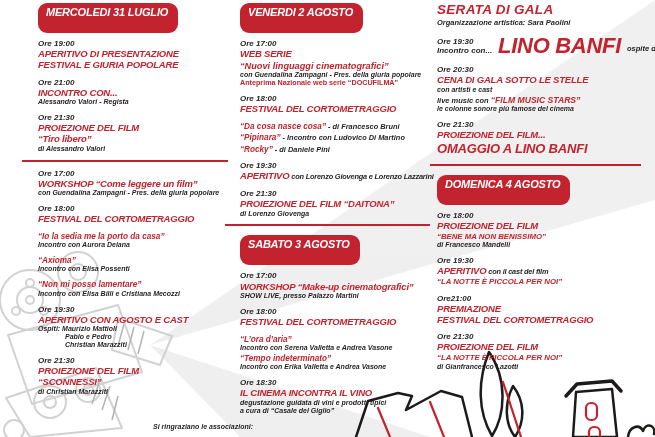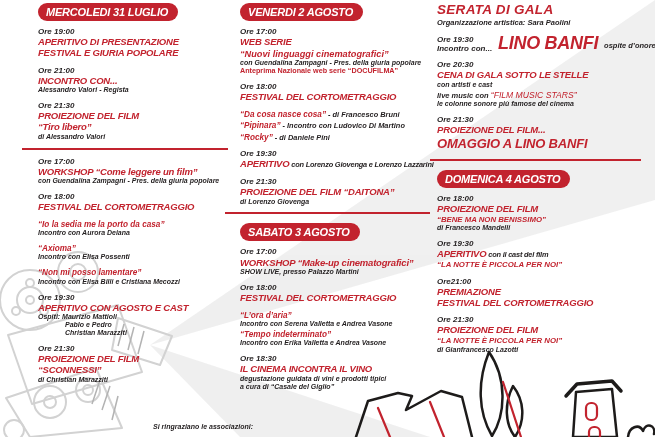--- a/index.html
+++ b/index.html
@@ -10,46 +10,46 @@
   }
   .bg{position:absolute;left:0;top:0;width:655px;height:437px;}
   .col{position:absolute; top:2px;}
   #col1{left:38px;  width:192px;}
   #col2{left:240px; width:196px;}
   #col3{left:437px; width:214px;}
 
   .badge{
     display:inline-block; background:var(--accent); color:#fff;
     font-weight:bold; font-style:italic; font-size:11px; letter-spacing:-0.2px;
-    padding:3px 10px 3px 8px; border-radius:9px; margin-bottom:6px; white-space:nowrap;
+    padding:3px 10px 15px 8px; border-radius:9px; margin-bottom:6px; white-space:nowrap;
   }
   .divider{border-top:2px solid var(--accent); height:0;}
 
   .blk{margin-bottom:7px;}
   .ln{white-space:nowrap; line-height:1.13;}
   .time{font-size:8px;   font-weight:bold; font-style:italic; color:var(--ink); margin-bottom:1px;}
   .title{font-size:9.5px;font-weight:bold; font-style:italic; color:var(--accent); letter-spacing:-0.2px;}
   .big{font-size:13px;   font-weight:bold; font-style:italic; color:var(--accent); letter-spacing:-0.2px; margin-top:1px;}
   .mix{font-size:9.5px;  font-weight:bold; font-style:italic; color:var(--accent); letter-spacing:-0.2px;}
   .quote{font-size:8.2px;font-weight:bold; font-style:italic; color:var(--accent); margin-top:2px;}
   .qbig{font-size:9.2px; font-weight:bold; font-style:italic; color:var(--accent); margin-top:1px;}
   .qcaps{font-size:7.8px;font-weight:bold; font-style:italic; color:var(--accent); margin-top:1px;}
   .sub{font-size:7px;    font-weight:bold; font-style:italic; color:var(--ink);}
   .ind{padding-left:27px;}
   .redsub{font-size:7.2px;font-weight:bold; color:var(--accent);}
   .subred{font-size:7.5px;font-weight:bold; font-style:italic; color:var(--ink); margin-top:2px;}
   .tink{color:var(--ink); font-size:7.4px; font-weight:bold; font-style:italic;}
-  .tred{color:var(--accent); font-size:8.6px; font-weight:normal; font-style:italic;}
+  .tred{color:var(--accent); font-size:8.6px; font-weight:bold; font-style:italic;}
 
   .gala-title{font-size:13.5px; font-weight:bold; font-style:italic; color:var(--accent); text-align:left; letter-spacing:0.3px;}
   .gala-org{font-size:7.5px; font-weight:bold; font-style:italic; color:var(--ink); text-align:left; margin:1px 0 6px 0;}
   .guest-row{display:flex; align-items:center; gap:6px; margin-bottom:6px; white-space:nowrap;}
   .guest-left .time{margin-bottom:0;}
   .guest-label{font-size:8px; font-weight:bold; font-style:italic; color:var(--ink);}
-  .guest-name{font-size:18px; font-weight:bold; font-style:italic; color:var(--accent); letter-spacing:-0.3px;text-align:right;}
+  .guest-name{font-size:22px; font-weight:bold; font-style:italic; color:var(--accent); letter-spacing:-0.3px;text-align:right;}
   .guest-role{font-size:7.5px; font-weight:bold; font-style:italic; color:var(--ink); align-self:center; margin-top:4px;}
 
   .footer-thanks{
     position:absolute; left:153px; top:423px;
     font-size:7px; font-weight:bold; font-style:italic; color:var(--ink); white-space:nowrap;
   }
 </style>
 </head>
 <body>
 

